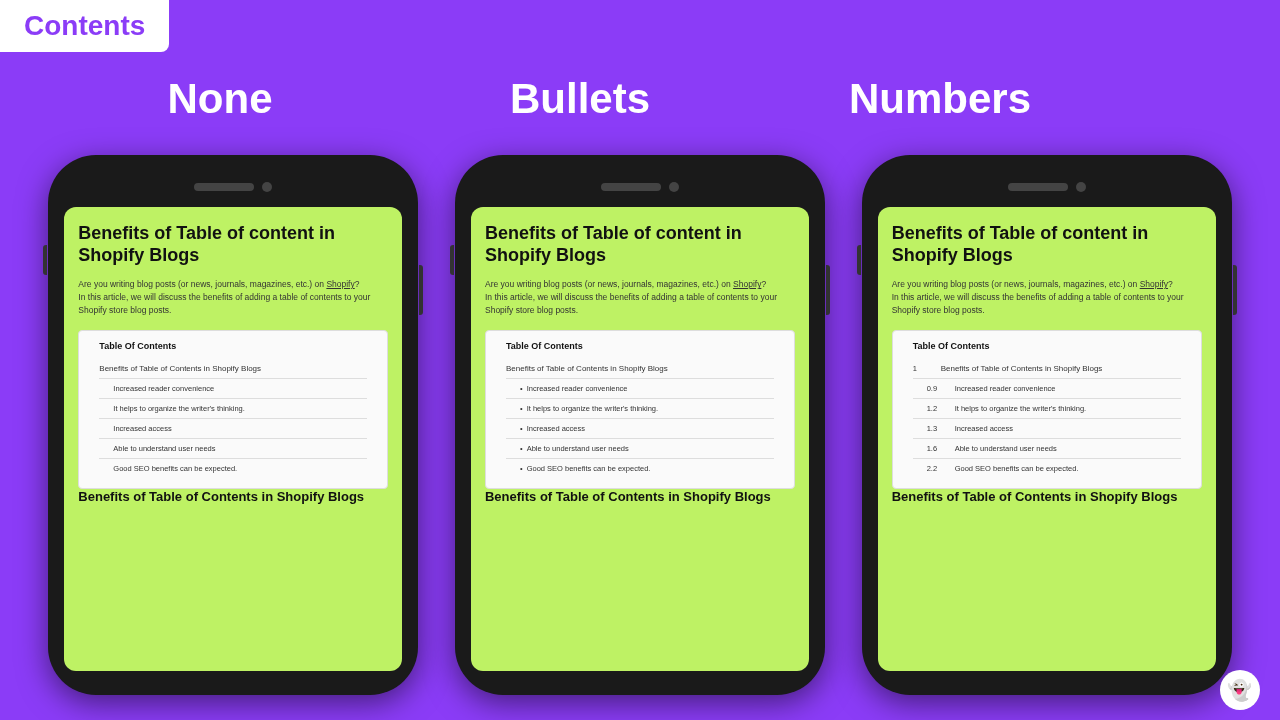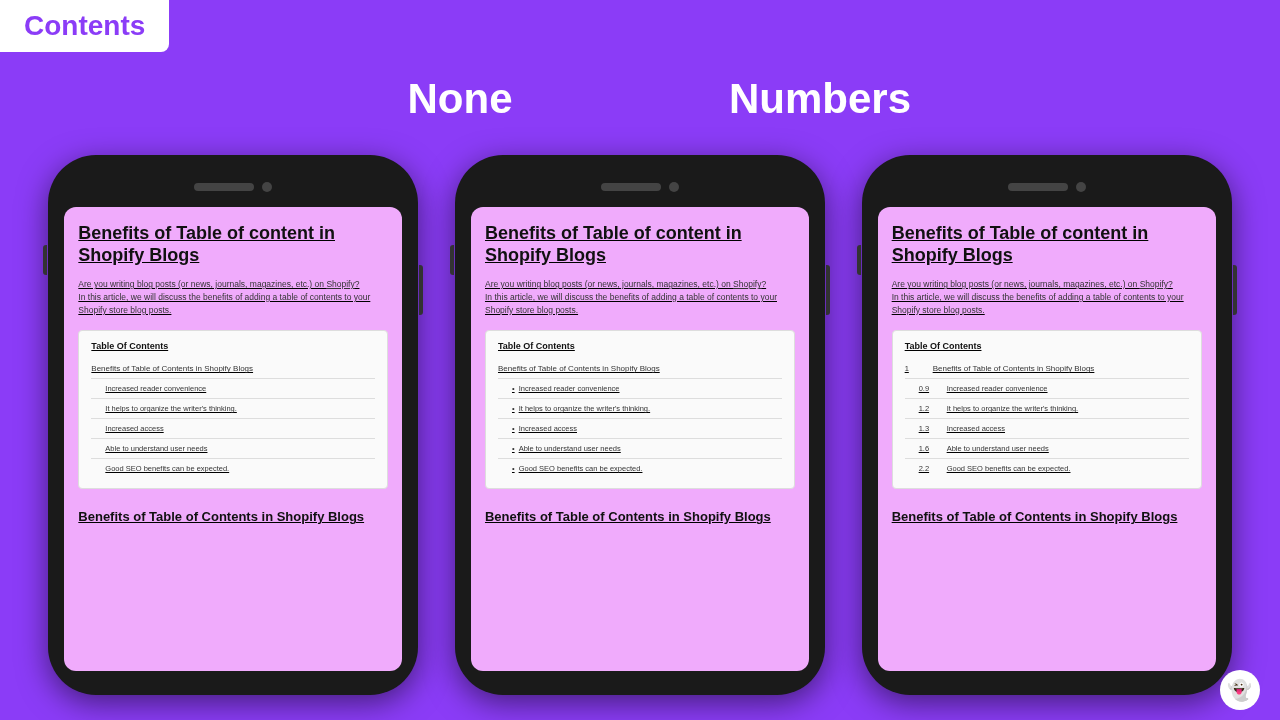--- a/index.html
+++ b/index.html
@@ -27,21 +27,21 @@
       color: #8b3cf7;
     }
 
     
     .col-labels {
       position: absolute;
       top: 75px;
       left: 0;
       right: 0;
       display: flex;
-      justify-content: center;
+      justify-content: flex-start;
       padding: 0 40px;
     }
     .col-label {
       font-size: 42px;
       font-weight: 900;
       color: white;
       text-align: center;
       width: 360px;
     }
 
@@ -85,27 +85,26 @@
     .notch-camera {
       width: 10px;
       height: 10px;
       background: #444;
       border-radius: 50%;
       margin-left: 8px;
     }
 
     
     .phone-screen {
-      background: #f0abfc;
+      background: #bef264;
       border-radius: 12px;
       height: calc(100% - 44px);
       overflow: hidden;
       padding: 16px 14px;
       font-size: 9px;
-      text-decoration: underline;
     }
 
     .phone-title {
       font-size: 18px;
       font-weight: 900;
       color: #111;
       line-height: 1.2;
       margin-bottom: 12px;
     }
 
@@ -117,24 +116,24 @@
     }
 
     .phone-intro a {
       color: #333;
       text-decoration: underline;
     }
 
     
     .toc-box {
       border: 1px solid #ddd;
-      padding: 10px 12px;
+      padding: 10px 20px;
       border-radius: 4px;
       background: #fafafa;
-      margin-bottom: 20px;
+      margin-bottom: 0;
     }
 
     .toc-title {
       font-size: 9px;
       font-weight: 700;
       color: #111;
       margin-bottom: 8px;
     }
 
     .toc-item {
@@ -214,20 +213,21 @@
   </style>
 </head>
 <body>
 
 <div class="header-badge">
   <span>Contents</span>
 </div>
 
 <div class="col-labels">
   <div class="col-label">None</div>
+  <div class="col-label">Bullets</div>
   <div class="col-label">Numbers</div>
 </div>
 
 <div class="phones-row">
 
   <div class="phone">
     <div class="phone-top">
       <div class="notch-speaker"></div>
       <div class="notch-camera"></div>
     </div>

